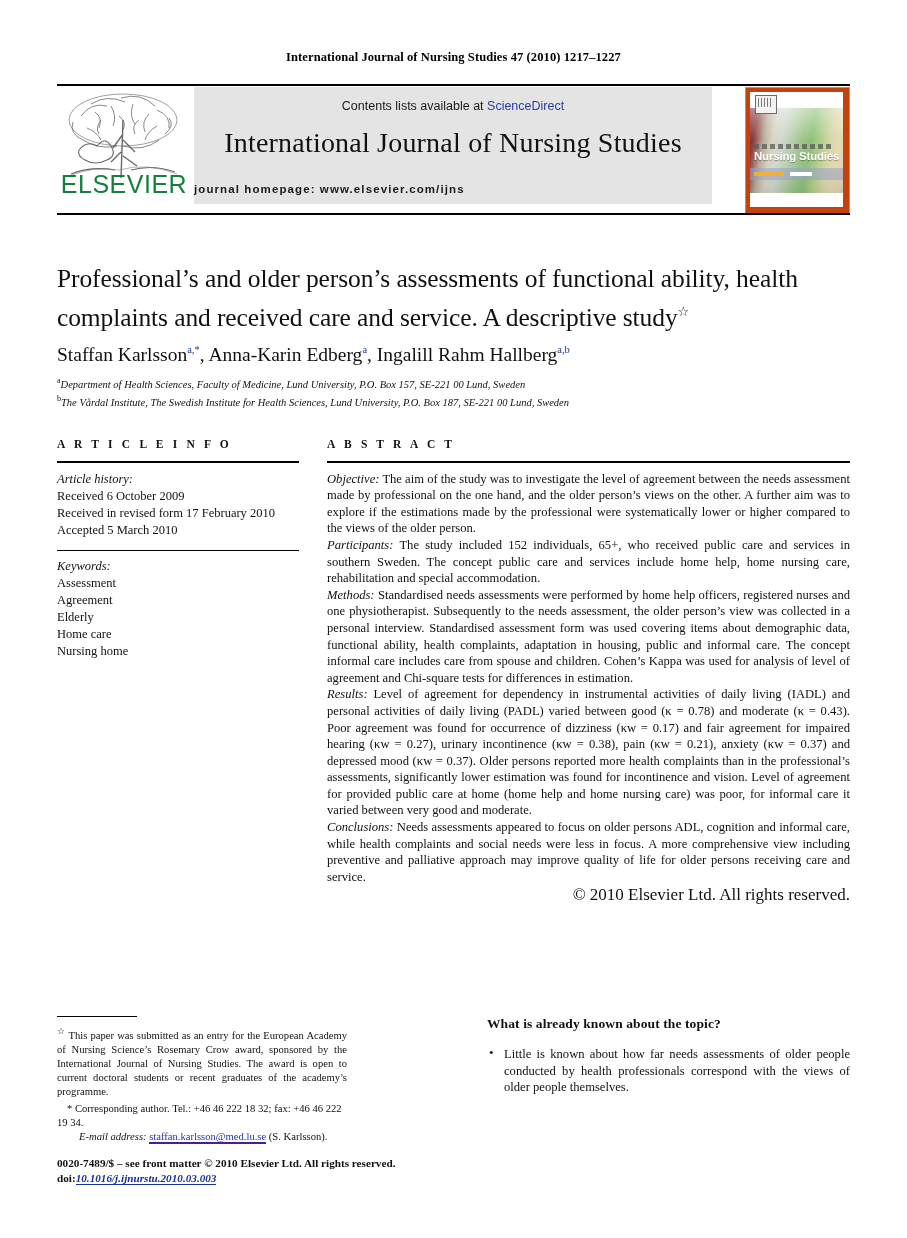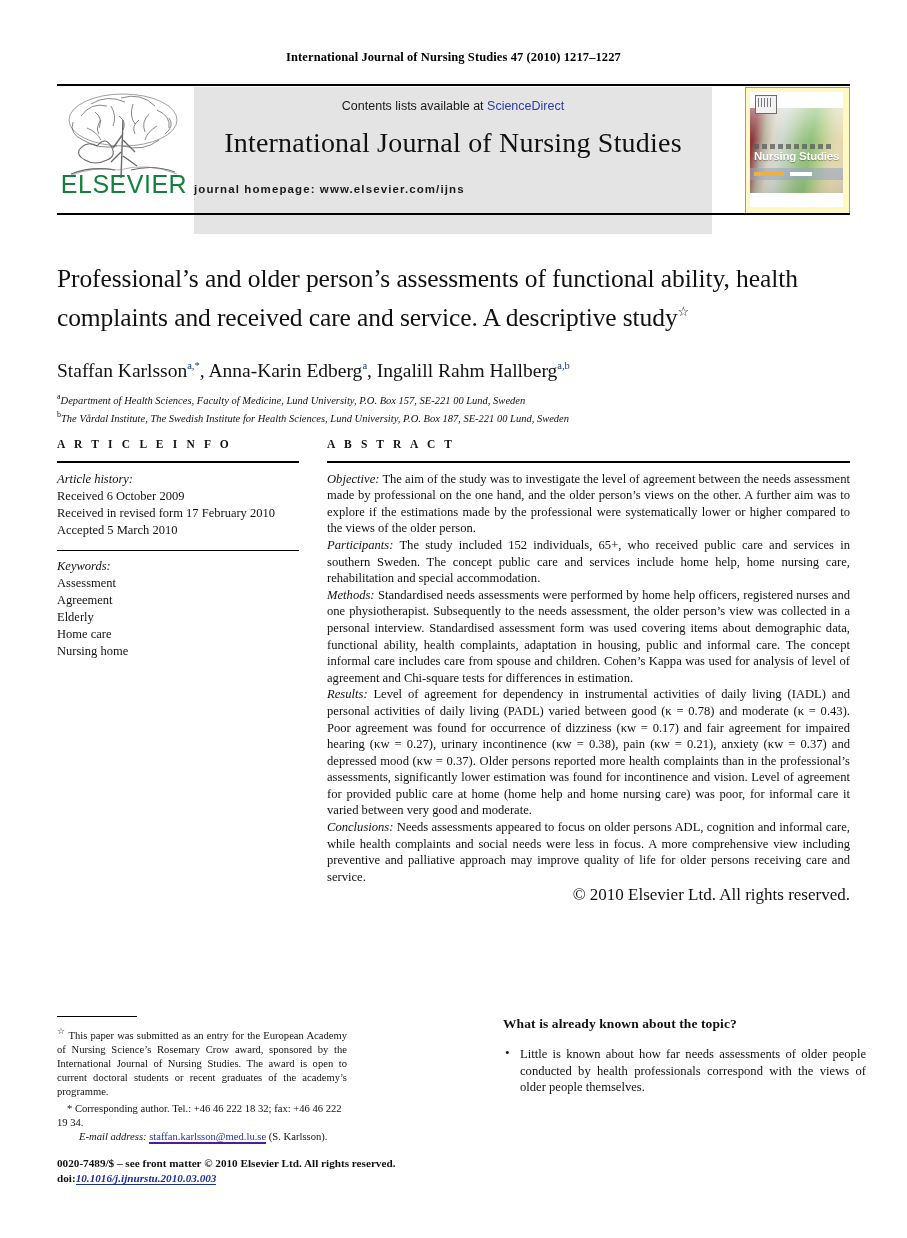--- a/index.html
+++ b/index.html
@@ -76,21 +76,21 @@
     color: #15803d;
     font-family: Liberation Sans, sans-serif;
     font-size: 25px;
     letter-spacing: 0.5px;
     line-height: 28px;
   }
   .grey-panel {
     position: absolute;
     left: 137px; top: 3px;
     width: 518px;
-    height: 147px;
+    height: 117px;
     background: #e4e4e4;
   }
   .contents-line {
     position: absolute;
     left: 0; top: 12px;
     width: 518px;
     text-align: center;
     font-family: "Liberation Sans", sans-serif;
     font-size: 12.5px;
     color: #1a1a1a;
@@ -118,21 +118,21 @@
     font-weight: bold;
     letter-spacing: 1.1px;
     color: #1a1a1a;
   }
   .cover-box {
     position: absolute;
     left: 688px; top: 3px;
     width: 103px;
     height: 125px;
     border: 1px solid #9a9a9a;
-    background: #fef9c3;
+    background: #c2410c;
     overflow: hidden;
   }
   .cover-inner {
     position: absolute;
     left: 4px; top: 4px;
     width: 93px;
     height: 115px;
     overflow: hidden;
     background: #ffffff;
   }
@@ -225,21 +225,21 @@
     font-weight: normal;
     margin: 0;
     letter-spacing: -0.1px;
     color: #111;
   }
   .paper-title sup {
     font-size: 13px;
     vertical-align: super;
   }
   .authors {
-    margin-top: 20px;
+    margin-top: 4px;
     font-family: "Liberation Serif", serif;
     font-size: 19.5px;
     line-height: 24px;
     color: #111;
   }
   .authors sup {
     font-size: 10.5px;
     color: #1b3a8c;
     vertical-align: super;
   }
@@ -383,21 +383,20 @@
     text-decoration: none;
     border-bottom: 1px solid #1a2f9e;
     font-style: italic;
   }
 
   
   .known-box {
     position: absolute;
     left: 487px; top: 1016px;
     width: 363px;
-    margin-left: 16px;
   }
   .known-title {
     font-size: 13.5px;
     font-weight: bold;
     color: #111;
     margin: 0 0 14px 0;
     letter-spacing: 0.1px;
   }
   .known-list {
     margin: 0;

